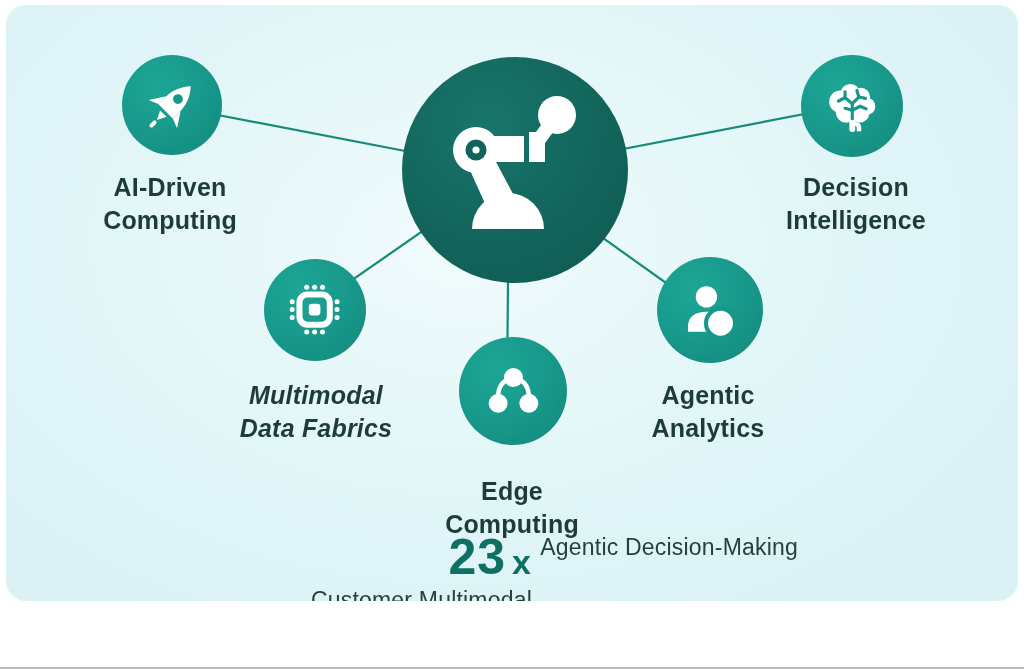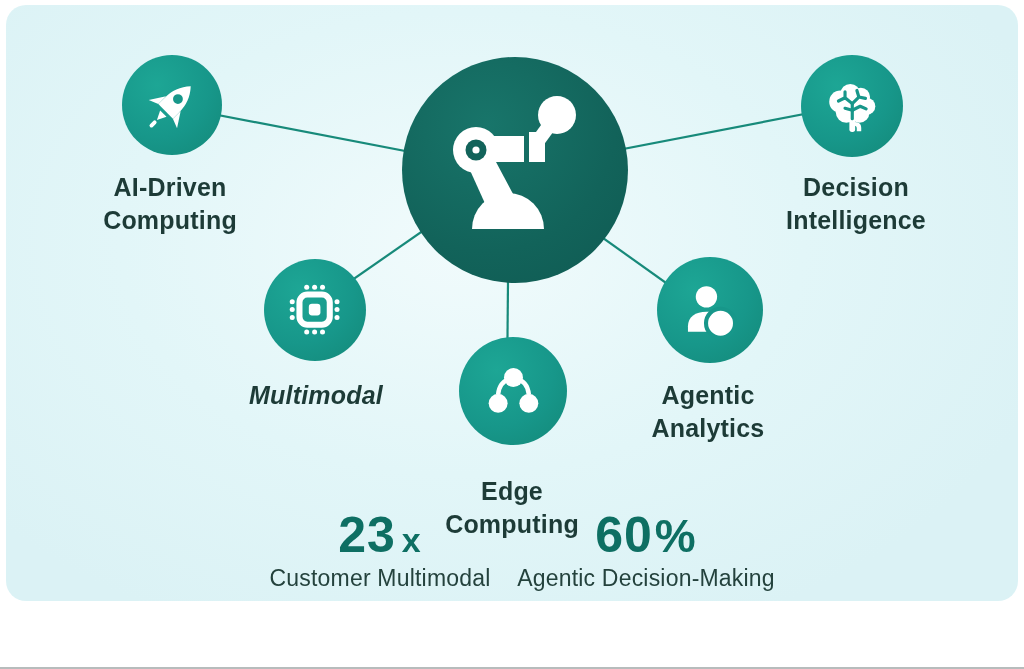--- a/index.html
+++ b/index.html
@@ -34,21 +34,21 @@
   .hub svg{width:100%;height:100%;}
   .label{
     position:absolute;width:260px;text-align:center;z-index:3;
     color:#1d3b37;font-size:25px;font-weight:700;line-height:1.3;letter-spacing:0.2px;
   }
   .l-ai{left:34px;top:166px;}
   .l-decision{left:720px;top:166px;}
   .l-multimodal{left:180px;top:374px;font-style:italic;}
   .l-edge{left:376px;top:470px;}
   .l-agentic{left:572px;top:374px;}
-  .stat{position:absolute;width:304px;text-align:center;top:504px;z-index:3;}
+  .stat{position:absolute;width:304px;text-align:right;top:526px;z-index:3;}
   .s-0{left:222px;}
   .s-1{left:488px;}
   .stat .num{color:#0e6f63;font-size:50px;font-weight:700;line-height:1.05;letter-spacing:1px;}
   .stat .suffix{font-weight:700;color:#0e6f63;}
   .s-0 .suffix{font-size:34px;margin-left:6px;}
   .s-1 .suffix{font-size:46px;margin-left:2px;}
   .stat .caption{color:#24423d;font-size:23px;font-weight:500;margin-top:3px;letter-spacing:0.2px;}
 </style>
 </head>
 <body>
@@ -140,20 +140,21 @@
           <circle cx="7" cy="24" r="1.9"></circle>
           <circle cx="7" cy="30" r="1.9"></circle>
         <circle cx="41" cy="18" r="1.9"></circle>
           <circle cx="41" cy="24" r="1.9"></circle>
           <circle cx="41" cy="30" r="1.9"></circle>
       </g>
     </svg>
   </div>
   <div class="label l-multimodal">
     <span>Multimodal</span><br>
+    <span>Data Fabrics</span>
   </div>
 
   <div class="bubble b-edge">
     <svg viewBox="0 0 48 48">
       <g stroke="#ffffff" stroke-width="3.2" fill="none">
         <path d="M13,26 Q14,16.5 22.5,14.6"></path>
         <path d="M35,26 Q34,16.5 25.5,14.6"></path>
       </g>
       <g fill="#ffffff">
         <circle cx="24" cy="14" r="6.8"></circle>
@@ -179,18 +180,17 @@
   <div class="label l-agentic">
     <span>Agentic</span><br>
     <span>Analytics</span>
   </div>
 
   <div class="stat s-0">
     <div class="num"><span>23</span><span class="suffix">x</span></div>
     <div class="caption">Customer Multimodal</div>
   </div>
   <div class="stat s-1">
-    <div class="num"><span>60</span><span class="suffix">%</span></div>
     <div class="caption">Agentic Decision-Making</div>
   </div>
 
 </div>
 <div class="frame-edge"></div>
 
 </body></html>

